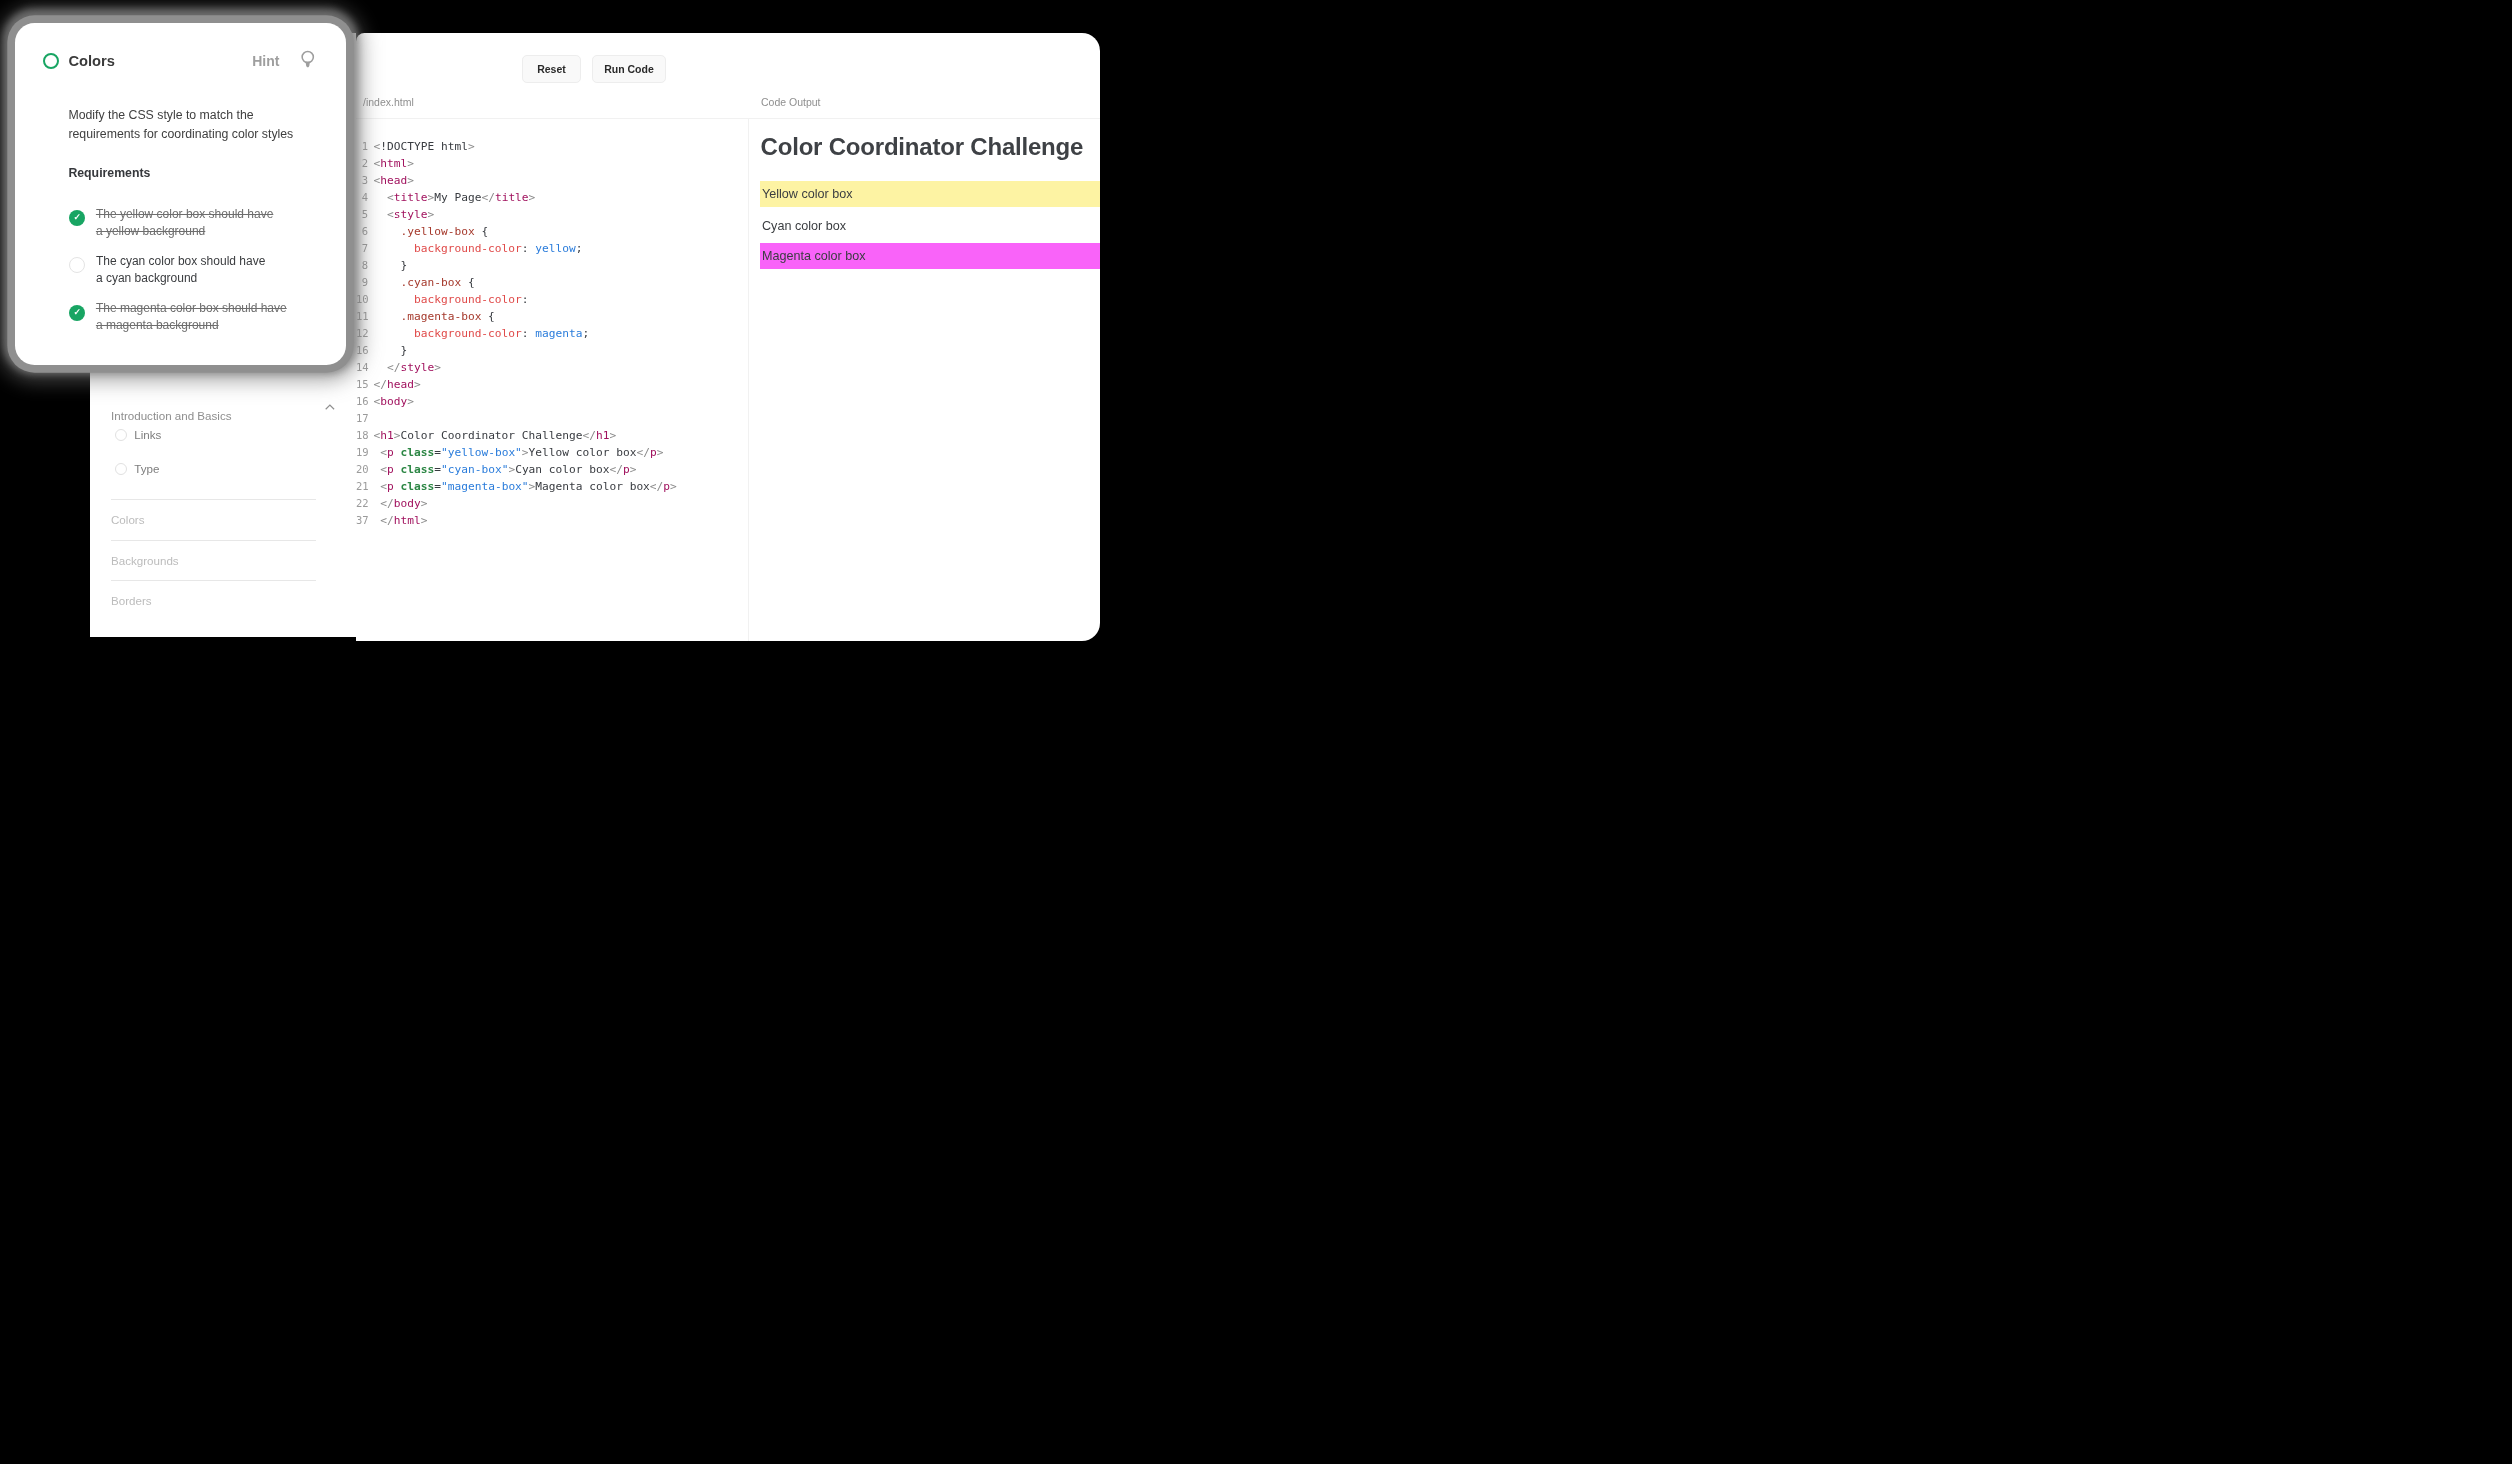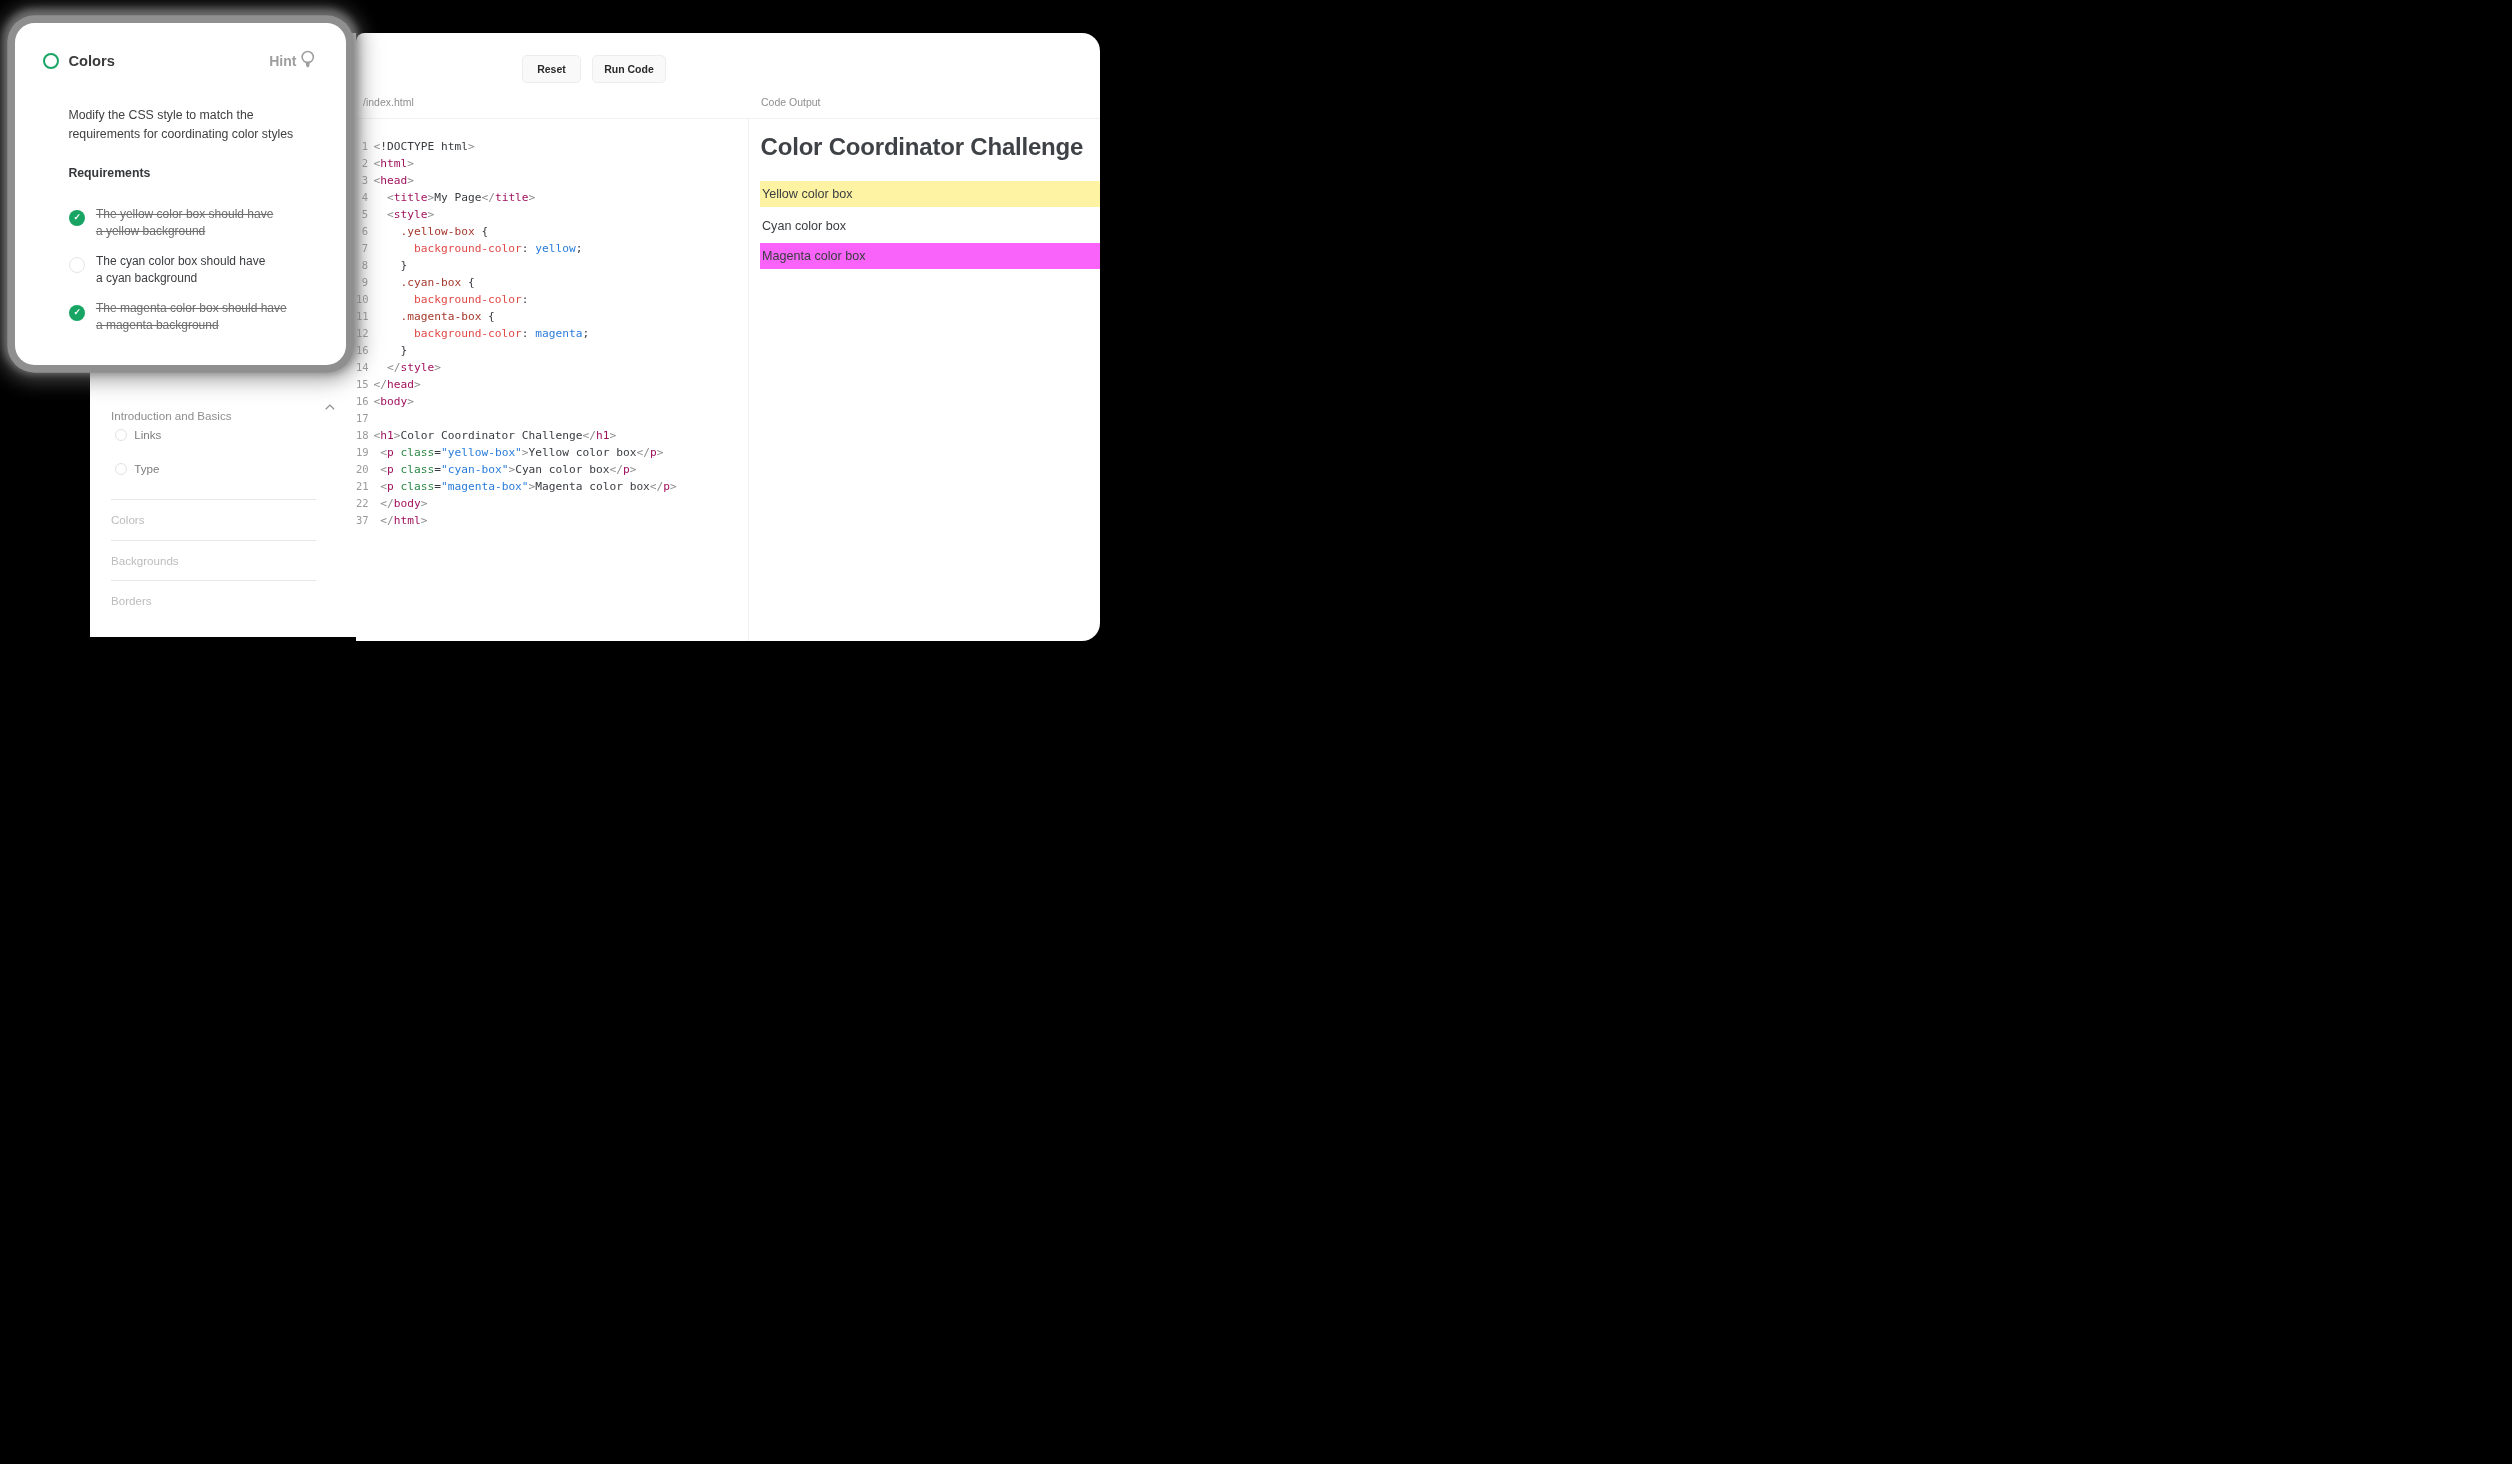--- a/index.html
+++ b/index.html
@@ -27,21 +27,21 @@
   .code-line{display:flex;height:17px;line-height:17px;
              font-family:"DejaVu Sans Mono",monospace;font-size:11.2px;white-space:pre;}
   .gutter{width:12px;flex:none;text-align:right;color:#9b9b9b;font-size:10.5px;}
   .code-text{margin-left:5.6px;}
   .c-g{color:#8a8a8a;}      
   .c-t{color:#a1125e;}      
   .c-d{color:#383b40;}      
   .c-sel{color:#a5392c;}    
   .c-p{color:#e04a49;}      
   .c-v{color:#2a7cdb;}      
-  .c-a{color:#2d8745;}      
+  .c-a{color:#2d8745;font-weight:bold;}      
   .c-str{color:#2a7cdb;}    
 
   
   .out-heading{margin:13.3px 0 0 11.2px;font-size:24px;line-height:29.5px;font-weight:700;
                color:#3e4145;letter-spacing:-0.2px;}
   .out-p{box-sizing:border-box;font-size:12.6px;color:#3a3d40;}
   .out-box{margin:0 0 0 10.5px;height:26px;line-height:26px;padding-left:2.1px;}
   .out-plain{margin:0 0 0 12.6px;height:12.6px;line-height:12.6px;}
   .out-gap-a{margin-top:19px;}
   .out-gap-b{margin-top:13.3px;}
@@ -65,21 +65,21 @@
   
   .task-card{position:absolute;left:15.4px;top:23px;width:331px;height:342px;background:#fff;
              border-radius:19.6px;box-sizing:border-box;padding-top:28px;
              box-shadow:0 0 0 7.7px #8f8f8f, 0 -2.8px 7px 11.2px rgba(125,125,125,0.75),
                         0 0 19.6px 17px rgba(115,115,115,0.55);}
   .card-header{display:flex;align-items:center;padding:0 29.5px 0 28px;height:19.6px;}
   .status-circle{width:16px;height:16px;border:2.1px solid #18a563;border-radius:50%;
                  box-sizing:border-box;flex:none;}
   .card-title{margin-left:9px;font-size:14.7px;font-weight:700;color:#3a3a3a;flex:1;}
   .hint-btn{display:flex;align-items:center;cursor:pointer;}
-  .hint-label{font-size:14px;font-weight:600;color:#9e9e9e;margin-right:3px;}
+  .hint-label{font-size:14px;font-weight:600;color:#9e9e9e;margin-right:20px;}
   .card-desc{margin:35px 25px 0 53px;font-size:12.3px;line-height:19.6px;color:#404040;}
   .req-heading{margin:21px 0 0 53px;font-size:12.3px;font-weight:700;color:#35373b;}
   .req-list{margin-top:26px;}
   .req-item{display:flex;padding-left:54px;margin-bottom:13.3px;}
   .req-icon{width:16px;height:16px;border-radius:50%;flex:none;margin-top:4.2px;
             box-sizing:border-box;border:1.4px solid #e4e4e4;background:#fff;
             display:flex;align-items:center;justify-content:center;}
   .req-icon.done{border:none;background:#18a563;}
   .req-check{color:#fff;font-size:9px;font-weight:700;line-height:1;display:none;}
   .req-icon.done .req-check{display:block;}

